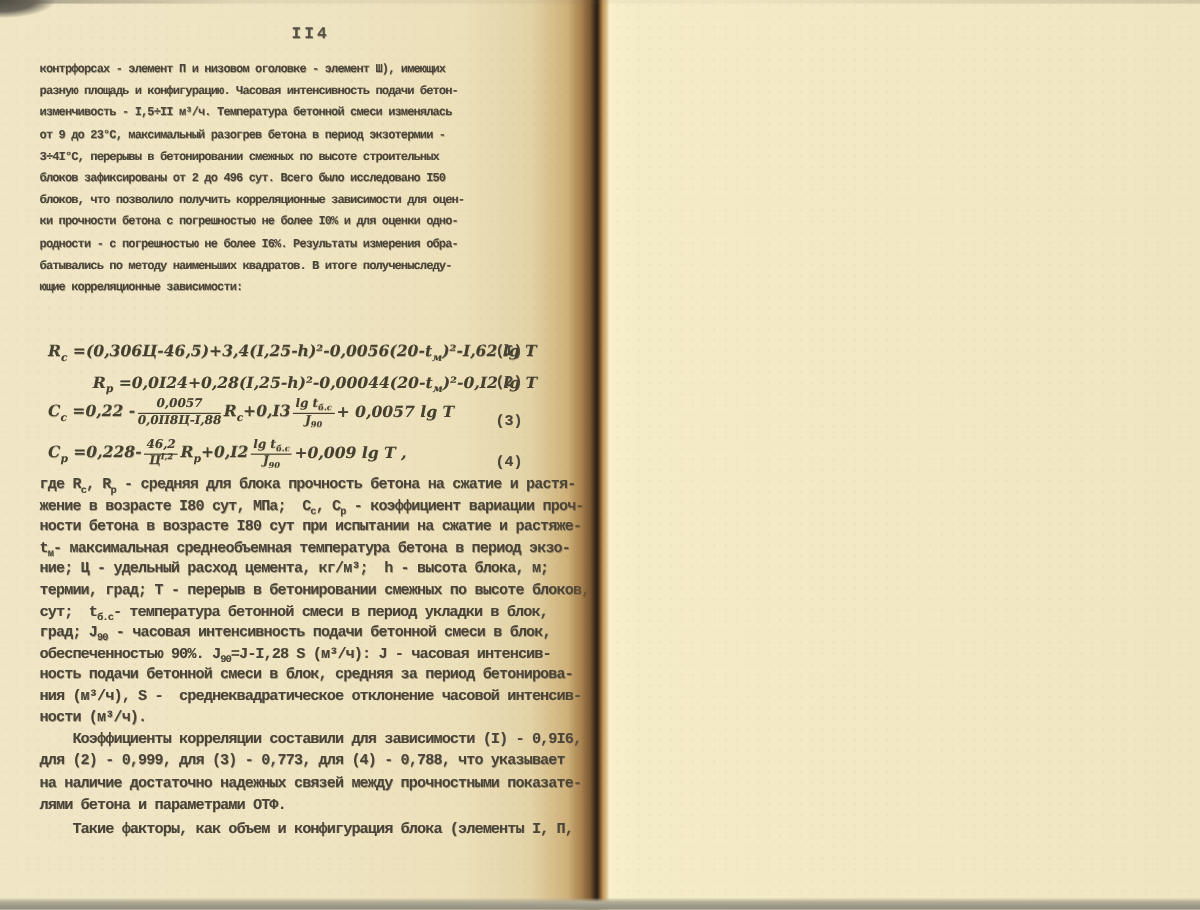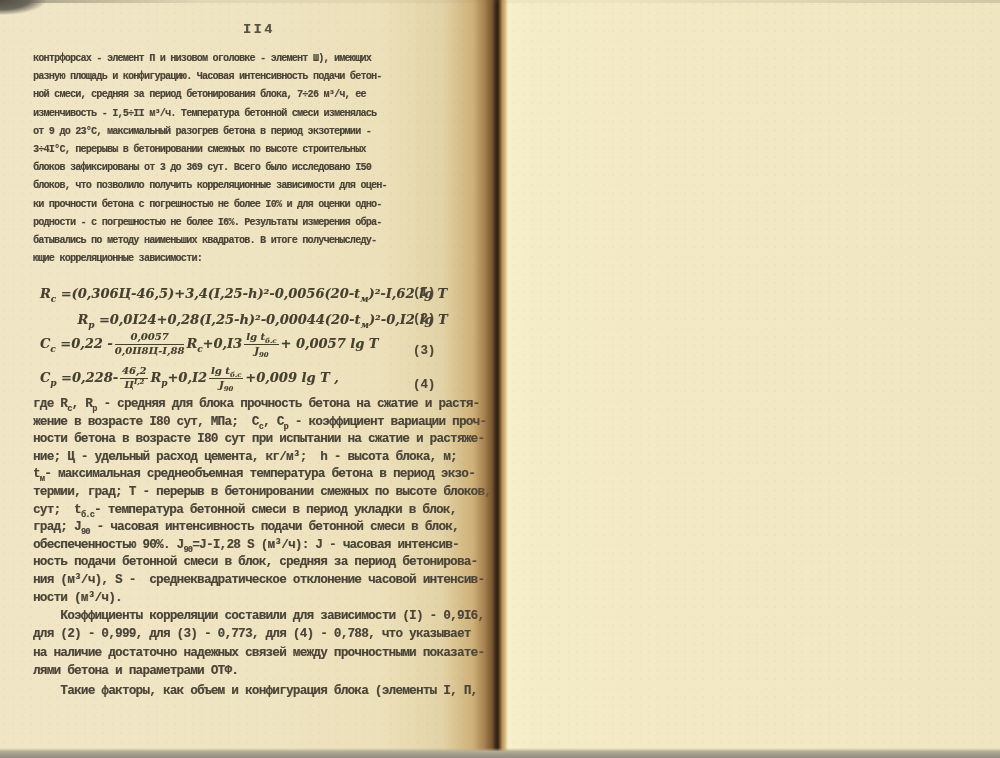--- a/index.html
+++ b/index.html
@@ -62,25 +62,24 @@
 <body>
 
 <div id="scan">
 
   <div class="page" id="left-page">
     <div class="pagenum" id="left-pagenum">II4</div>
 
     <div class="col" id="left-body">
         <div class="tline">контрфорсах - элемент П и низовом оголовке - элемент Ш), имеющих</div>
         <div class="tline">разную площадь и конфигурацию. Часовая интенсивность подачи бетон-</div>
-        <div class="tline">ной смеси, средняя за период бетонирования блока, 7÷26 м³/ч, ее</div>
         <div class="tline">изменчивость - I,5÷II м³/ч. Температура бетонной смеси изменялась</div>
         <div class="tline">от 9 до 23°С, максимальный разогрев бетона в период экзотермии -</div>
         <div class="tline">3÷4I°С, перерывы в бетонировании смежных по высоте строительных</div>
-        <div class="tline">блоков зафиксированы от 3 до 369 сут. Всего было исследовано I50</div>
+        <div class="tline">блоков зафиксированы от 2 до 496 сут. Всего было исследовано I50</div>
         <div class="tline">блоков, что позволило получить корреляционные зависимости для оцен-</div>
         <div class="tline">ки прочности бетона с погрешностью не более I0% и для оценки одно-</div>
         <div class="tline">родности - с погрешностью не более I6%. Результаты измерения обра-</div>
         <div class="tline">батывались по методу наименьших квадратов. В итоге полученыследу-</div>
         <div class="tline">ющие корреляционные зависимости:</div>
       </div>
 
     <div id="equations">
       <div class="eq" id="eq1">
         <span class="math">R<sub>c</sub> =(0,306Ц-46,5)+3,4(I,25-h)²-0,0056(20-t<sub>м</sub>)²-I,62 lg T</span>
@@ -97,22 +96,22 @@
       <div class="eq" id="eq4">
         <span class="math">C<sub>р</sub> =0,228-</span><span class="frac"><span class="fn">46,2</span><span class="fd">Ц<sup>I,2</sup></span></span><span class="math">R<sub>р</sub>+0,I2</span><span class="frac"><span class="fn">lg t<sub>б.с</sub></span><span class="fd">J<sub>90</sub></span></span><span class="math">+0,009 lg T ,</span>
         <span class="eqnum">(4)</span>
       </div>
     </div>
 
     <div class="col" id="left-defs">
         <div class="tline">где R<sub>c</sub>, R<sub>р</sub> - средняя для блока прочность бетона на сжатие и растя-</div>
         <div class="tline">жение в возрасте I80 сут, МПа;  C<sub>c</sub>, C<sub>р</sub> - коэффициент вариации проч-</div>
         <div class="tline">ности бетона в возрасте I80 сут при испытании на сжатие и растяже-</div>
+        <div class="tline">t<sub>м</sub>- максимальная среднеобъемная температура бетона в период экзо-</div>
         <div class="tline">ние; Ц - удельный расход цемента, кг/м³;  h - высота блока, м;</div>
-        <div class="tline">t<sub>м</sub>- максимальная среднеобъемная температура бетона в период экзо-</div>
         <div class="tline">термии, град; Т - перерыв в бетонировании смежных по высоте блоков,</div>
         <div class="tline">сут;  t<sub>б.с</sub>- температура бетонной смеси в период укладки в блок,</div>
         <div class="tline">град; J<sub>90</sub> - часовая интенсивность подачи бетонной смеси в блок,</div>
         <div class="tline">обеспеченностью 90%. J<sub>90</sub>=J-I,28 S (м³/ч): J - часовая интенсив-</div>
         <div class="tline">ность подачи бетонной смеси в блок, средняя за период бетонирова-</div>
         <div class="tline">ния (м³/ч), S -  среднеквадратическое отклонение часовой интенсив-</div>
         <div class="tline">ности (м³/ч).</div>
       </div>
 
     <div class="col" id="left-corr">

